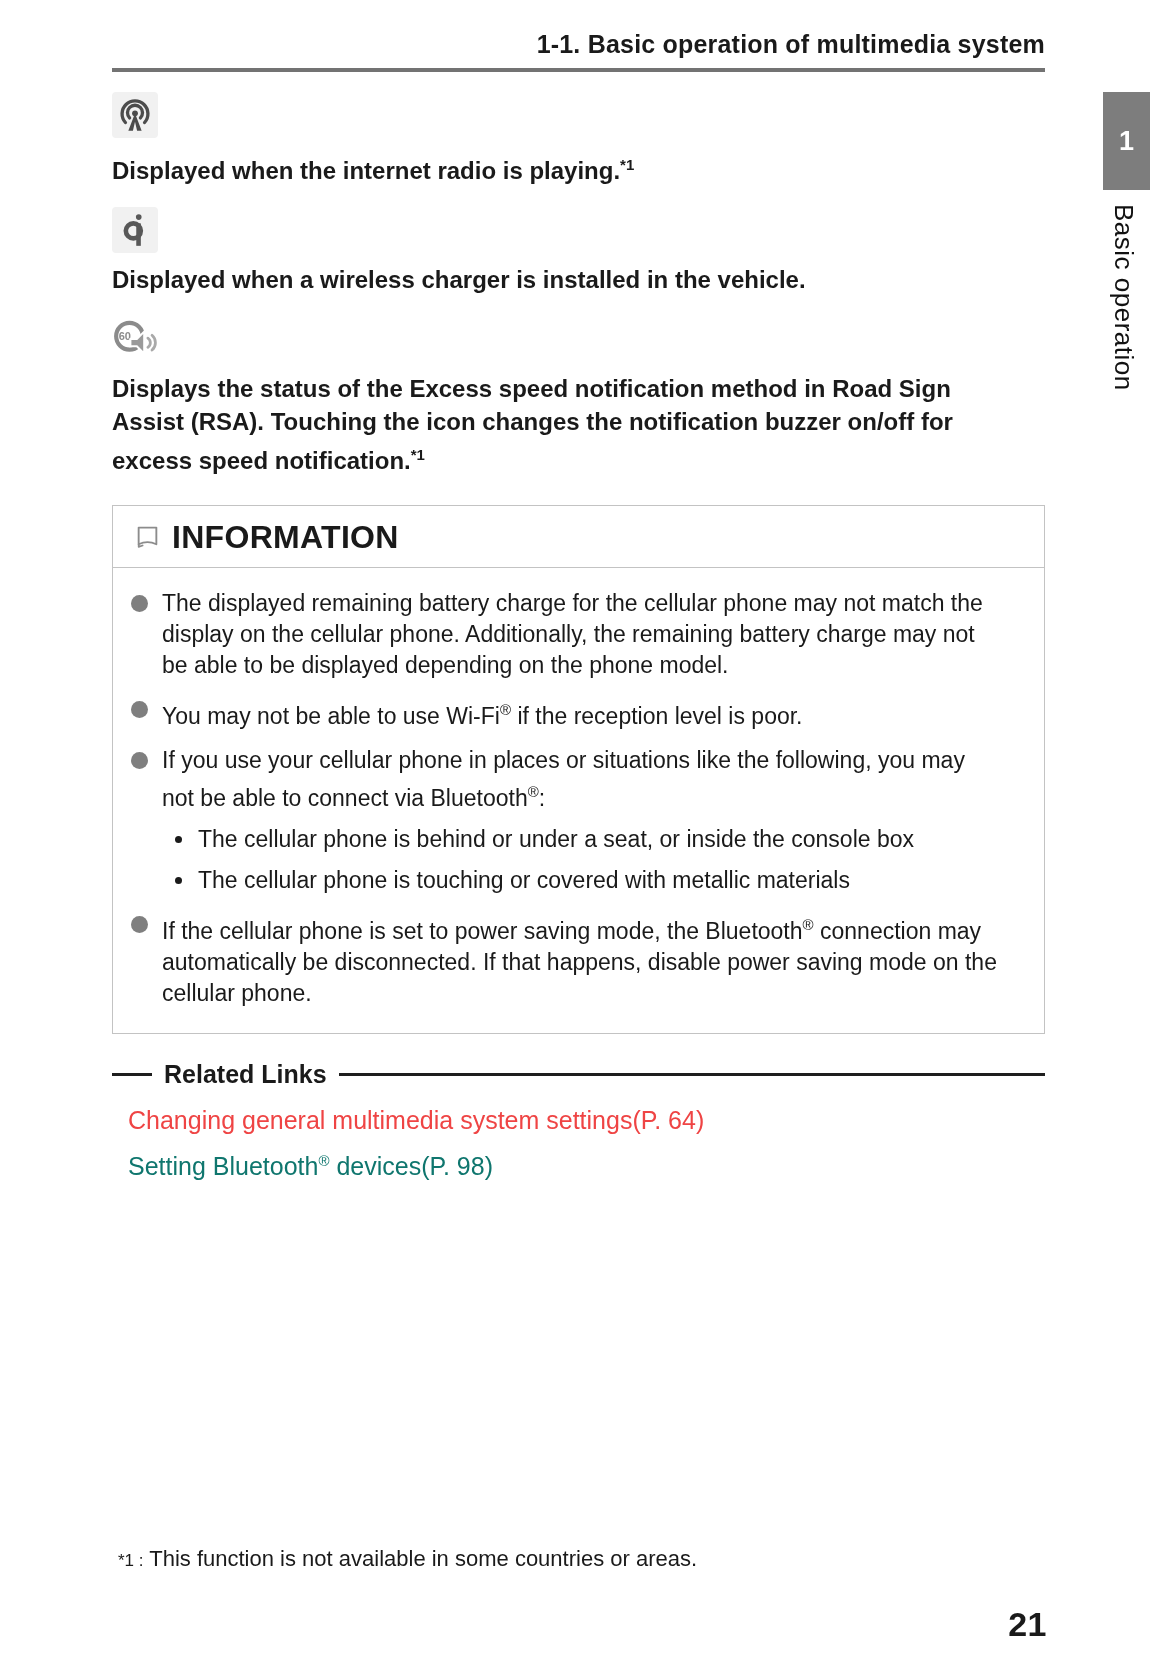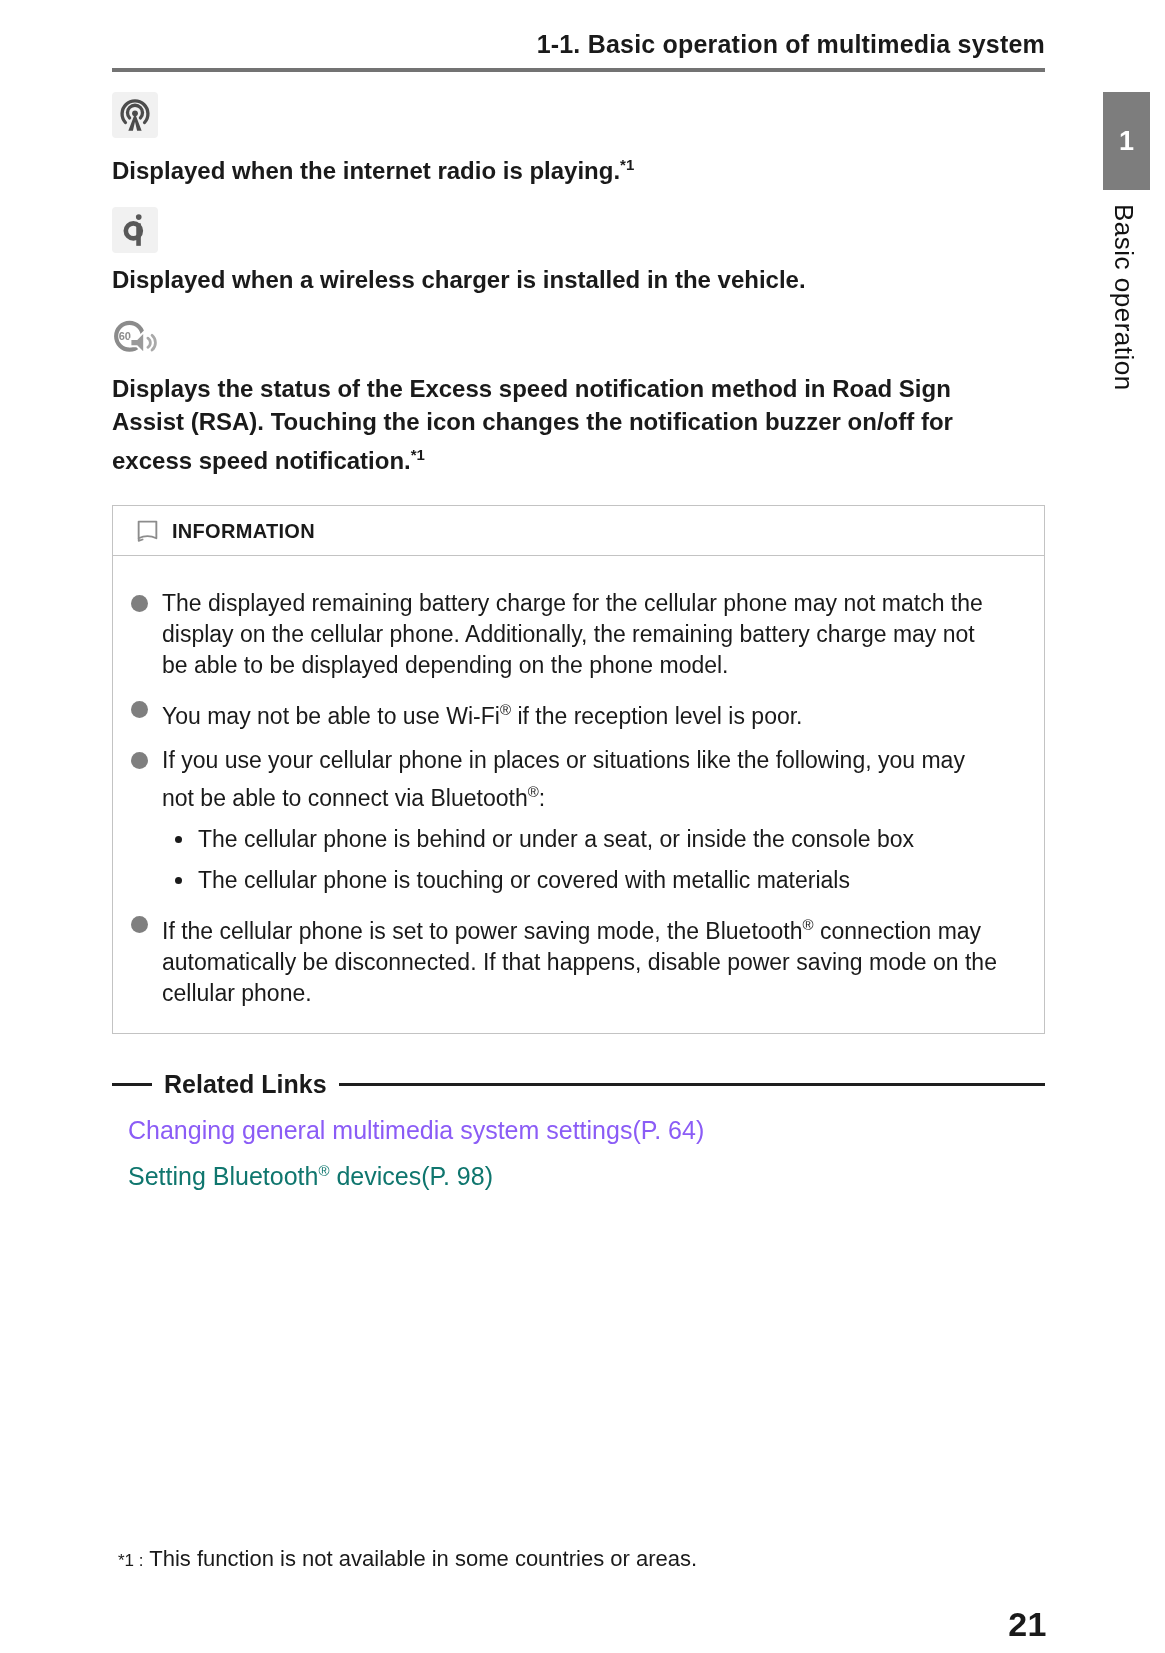--- a/index.html
+++ b/index.html
@@ -35,38 +35,38 @@
   .info-box {
     margin-top: 28px;
     border: 1px solid #c3c3c3;
     background: #ffffff;
   }
   .info-box-header {
     display: flex; align-items: center; gap: 12px;
     padding: 13px 22px 11px 22px;
     border-bottom: 1px solid #c3c3c3;
   }
-  .info-box-header .info-title { font-size: 20px; font-weight: bold; letter-spacing: 0.3px; }
+  .info-box-header .info-title { font-size: 32px; font-weight: bold; letter-spacing: 0.3px; }
   .info-box-body { padding: 20px 20px 24px 16px; }
   .bullet-item { display: flex; margin-top: 13px; }
-  .bullet-item:first-child { margin-top: 12px; }
+  .bullet-item:first-child { margin-top: 0; }
   .bullet-marker {
     flex: 0 0 auto;
     width: 17px; height: 17px; border-radius: 50%;
     background: #7f7f7f; margin: 7px 14px 0 2px;
   }
   .bullet-text { font-size: 23px; line-height: 31px; max-width: 840px; }
   .sub-bullet { display: flex; margin: 10px 0 0 46px; }
   .sub-bullet-marker {
     flex: 0 0 auto; width: 7px; height: 7px; border-radius: 50%;
     background: #1a1a1a; margin: 12px 16px 0 0;
   }
 
   
-  .related-links { margin-top: 36px; }
+  .related-links { margin-top: 26px; }
   .related-links-heading { display: flex; align-items: center; }
   .rl-line-short { width: 40px; height: 3px; background: #1e1e1e; margin-right: 12px; }
   .rl-title { font-size: 25px; font-weight: bold; white-space: nowrap; }
   .rl-line-long { flex: 1 1 auto; height: 3px; background: #1e1e1e; margin-left: 12px; }
   .related-link {
     display: block; margin: 17px 0 0 16px;
     font-size: 25px; text-decoration: none;
   }
 
   
@@ -181,21 +181,21 @@
 
     </div>
   </div>
 
   <div class="related-links">
     <div class="related-links-heading">
       <span class="rl-line-short"></span>
       <span class="rl-title">Related Links</span>
       <span class="rl-line-long"></span>
     </div>
-    <a class="related-link" href="#" style="color:#8b5cf6"><span>Changing general multimedia system settings(P. 64)</span></a>
+    <a class="related-link" href="#" style="color:#ef4444"><span>Changing general multimedia system settings(P. 64)</span></a>
     <a class="related-link" href="#" style="color:#0f766e"><span>Setting Bluetooth</span><sup class="reg">®</sup><span> devices(P. 98)</span></a>
   </div>
 
 </div>
 
 <div class="footnote"><span class="marker">*1 :</span><span> This function is not available in some countries or areas.</span></div>
 
 <div class="page-number">21</div>
 
 <div class="chapter-tab">

